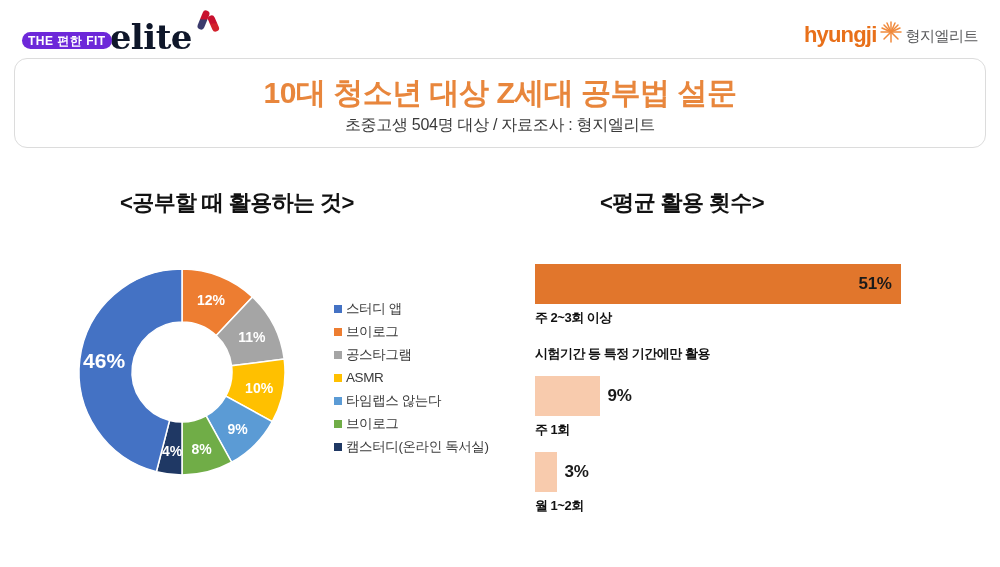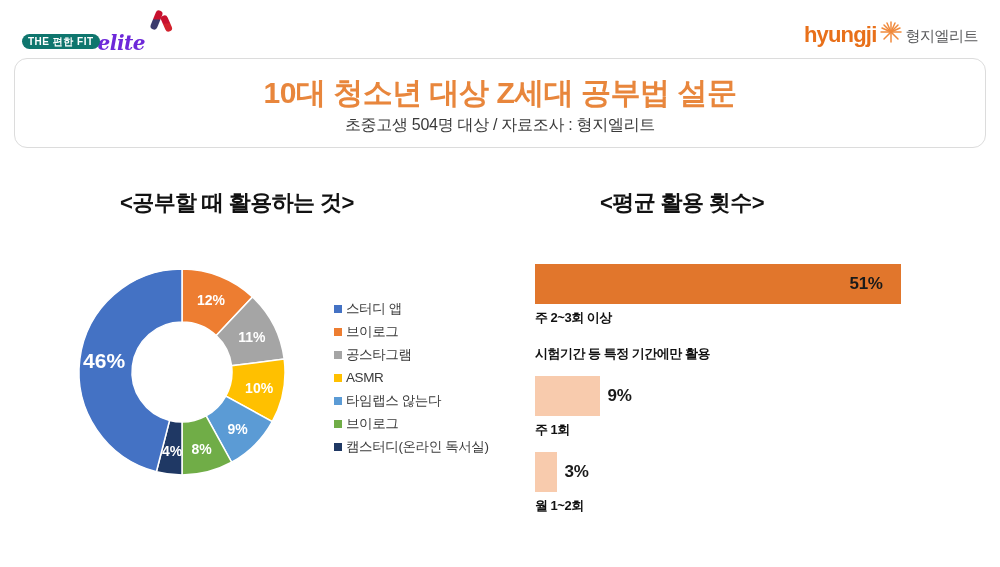--- a/index.html
+++ b/index.html
@@ -27,38 +27,37 @@
   
   .elite-logo {
     position: absolute;
     left: 22px;
     top: 18px;
     display: flex;
     align-items: flex-end;
     height: 34px;
   }
   .elite-tag {
-    background: #0f766e;
+    background: #6d28d9;
     color: #ffffff;
-    font-size: 10px;
+    font-size: 12px;
     font-weight: bold;
     letter-spacing: 0.5px;
     padding: 2.5px 6px 2.5px 6px;
     border-radius: 9px;
     line-height: 1;
     position: relative;
     top: -3px;
     white-space: nowrap;
   }
   .elite-word {
     font-family: "DejaVu Serif", serif;
-    font-style: italic;
-    font-size: 20px;
-    font-weight: bold;
-    color: #6d28d9;
+    font-size: 34px;
+    font-weight: bold;
+    color: #0f172a;
     line-height: 0.85;
     margin-left: -2px;
     letter-spacing: -0.5px;
   }
   .elite-pins {
     position: relative;
     width: 30px;
     height: 32px;
     margin-left: 2px;
   }
@@ -201,21 +200,21 @@
     width: 400px;
   }
   .bar-group { position: relative; }
   .bar {
     position: relative;
     height: 40px;
     display: flex;
     align-items: center;
     justify-content: flex-end;
     box-sizing: border-box;
-    padding-right: 18px;
+    padding-right: 9px;
   }
   .bar-value {
     font-size: 17px;
     font-weight: bold;
     color: #1a1a1a;
     letter-spacing: -0.3px;
   }
   .bar-label {
     font-size: 13px;
     font-weight: bold;

